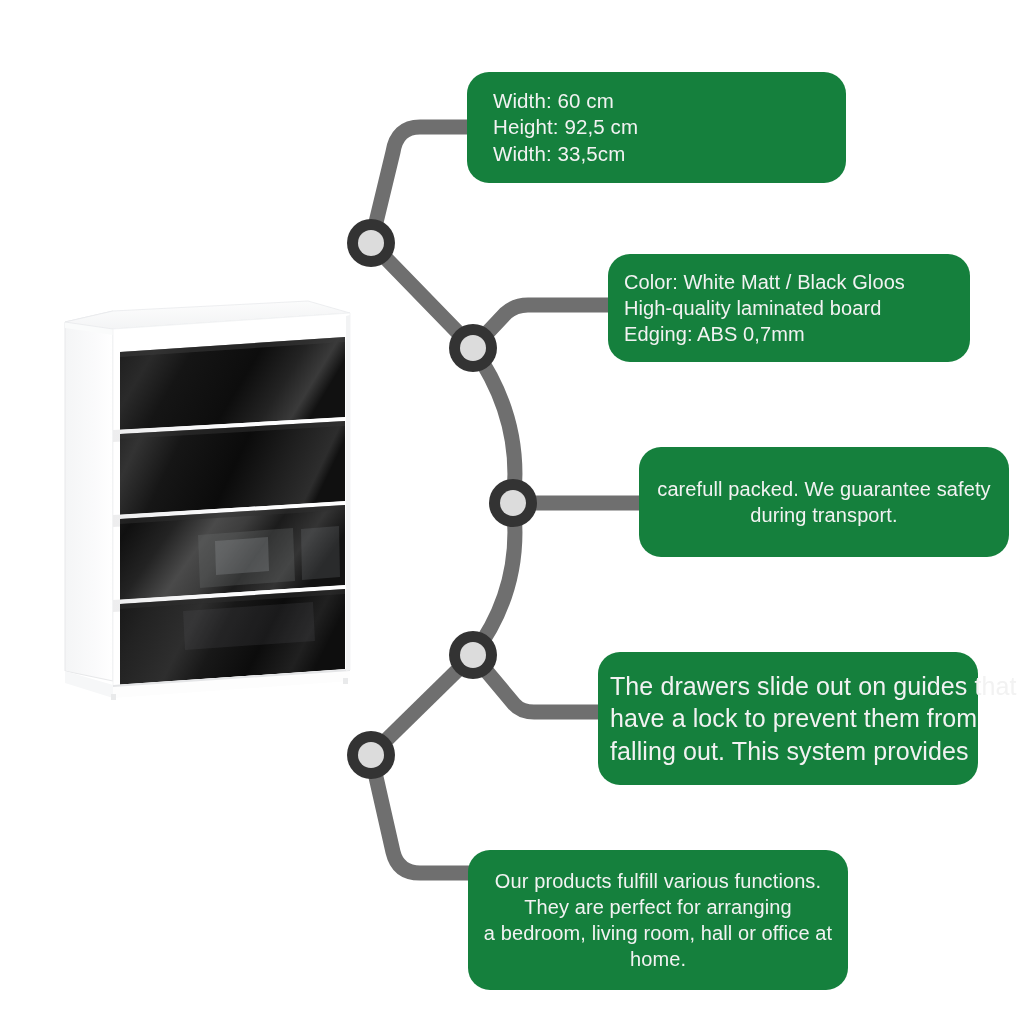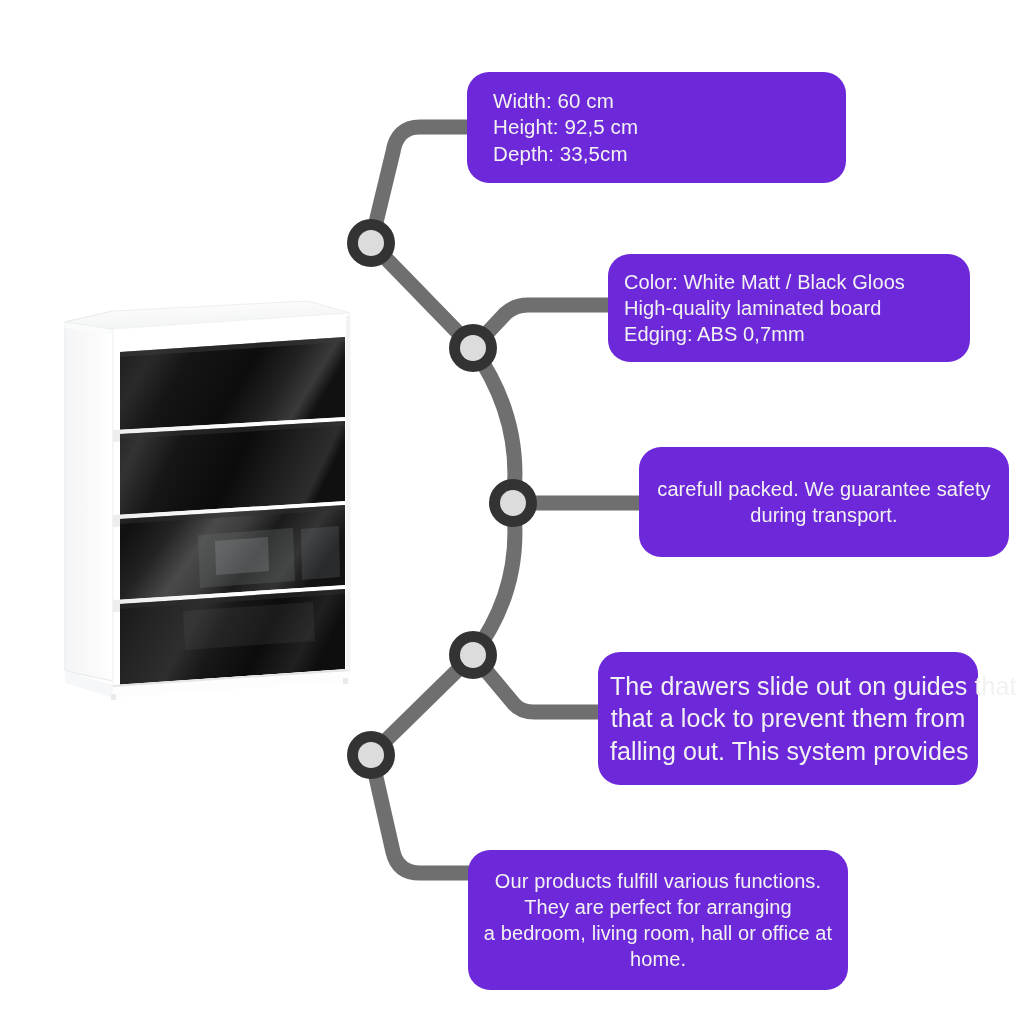--- a/index.html
+++ b/index.html
@@ -8,21 +8,21 @@
     font-family:"Liberation Sans","DejaVu Sans",sans-serif;
     position:relative;
   }
   #stage{position:absolute;inset:0;width:1022px;height:1024px;background:#ffffff;}
   .layer{position:absolute;top:0;left:0;width:1022px;height:1024px;}
   svg.layer{overflow:visible;}
 
   
   .bubble{
     position:absolute;
-    background:#6d28d9;
+    background:#15803d;
     border-radius:22px;
     color:#f2f2f2;
     display:flex;
     flex-direction:column;
     justify-content:center;
     box-sizing:border-box;
     letter-spacing:.1px;
   }
   .bubble .line{
     display:block;
@@ -205,37 +205,37 @@
       <g>
         <circle cx="371" cy="755" r="24" fill="#333333"></circle>
         <circle cx="371" cy="755" r="13" fill="#dcdcdc"></circle>
       </g>
     </g>
   </svg>
 
   <div class="bubble b-left" id="bubble-1">
     <span class="line">Width: 60 cm</span>
     <span class="line">Height: 92,5 cm</span>
-    <span class="line">Depth: 33,5cm</span>
+    <span class="line">Width: 33,5cm</span>
   </div>
 
   <div class="bubble b-left" id="bubble-2">
     <span class="line">Color: White Matt / Black Gloos</span>
     <span class="line">High-quality laminated board</span>
     <span class="line">Edging: ABS 0,7mm</span>
   </div>
 
   <div class="bubble b-center" id="bubble-3">
     <span class="line">carefull packed. We guarantee safety</span>
     <span class="line">during transport.</span>
   </div>
 
   <div class="bubble b-center" id="bubble-4">
     <span class="line">The drawers slide out on guides that</span>
-    <span class="line">that a lock to prevent them from</span>
+    <span class="line">have a lock to prevent them from</span>
     <span class="line">falling out. This system provides</span>
   </div>
 
   <div class="bubble b-center" id="bubble-5">
     <span class="line">Our products fulfill various functions.</span>
     <span class="line">They are perfect for arranging</span>
     <span class="line">a bedroom, living room, hall or office at</span>
     <span class="line">home.</span>
   </div>
 

